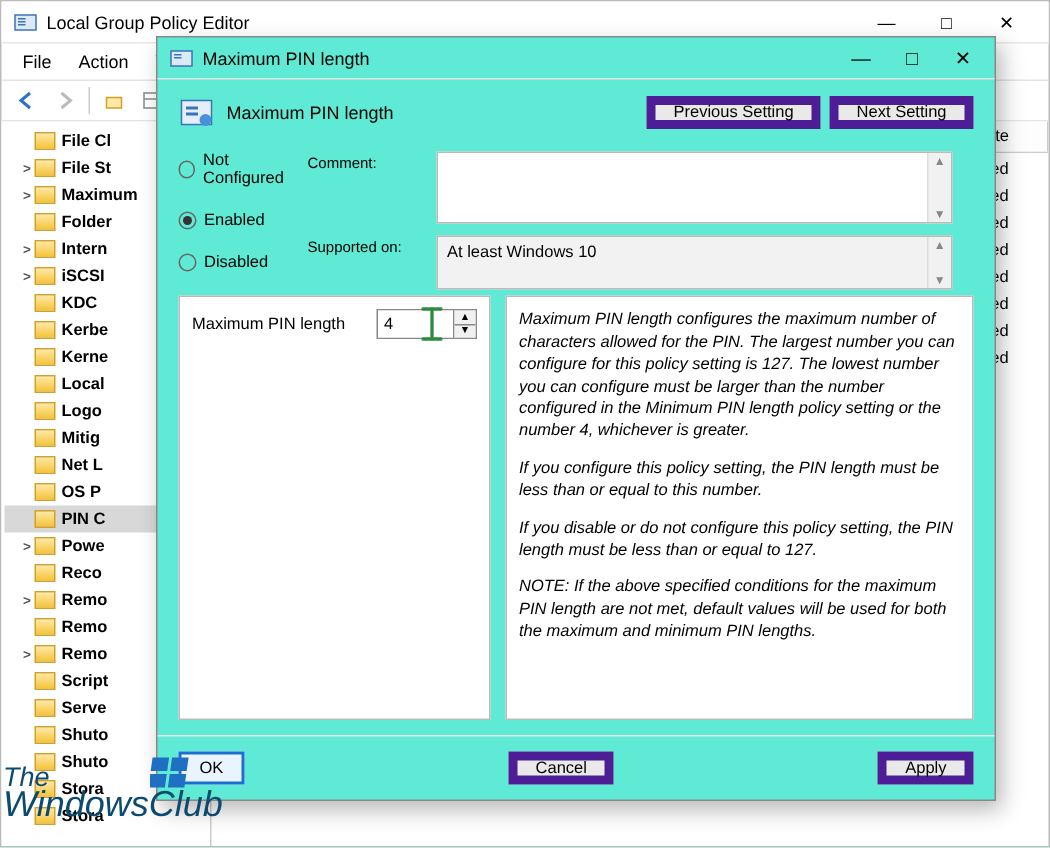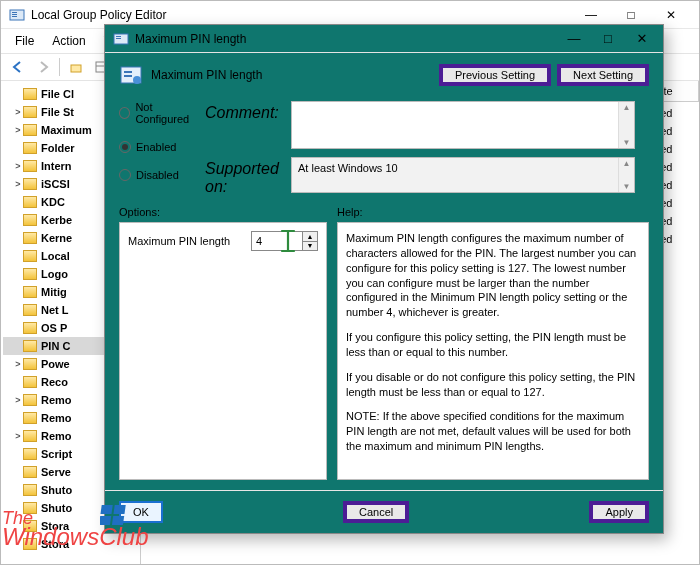--- a/index.html
+++ b/index.html
@@ -23,59 +23,59 @@
   .tree-node .fold { width: 14px; height: 12px; background: linear-gradient(#ffe9a6,#f3c33a); border: 1px solid #d1a12a; margin-right: 4px; }
   .tree-node.sel { background: #d8d8d8; }
   .detail-pane { flex: 1; display: flex; flex-direction: column; }
   .detail-header { display: flex; border-bottom: 1px solid #ccc; font-size: 11px; }
   .detail-col { padding: 4px 8px; border-right: 1px solid #ccc; background: #fdfdfd; }
   .detail-col.setting { flex: 1; }
   .detail-body { flex: 1; padding: 2px; }
   .detail-row { display: flex; height: 18px; align-items: center; padding: 0 6px; }
 
   
-  .dialog { position: absolute; left: 104px; top: 24px; width: 560px; height: 510px; background: #0f766e; border: 1px solid #888; box-shadow: 4px 6px 14px rgba(0,0,0,.28); display: flex; flex-direction: column; }
+  .dialog { position: absolute; left: 104px; top: 24px; width: 560px; height: 510px; background: #5eead4; border: 1px solid #888; box-shadow: 4px 6px 14px rgba(0,0,0,.28); display: flex; flex-direction: column; }
   .dialog-titlebar { height: 28px; display: flex; align-items: center; padding: 0 4px 0 8px; border-bottom: 1px solid #e4e4e4; }
   .dialog-titlebar .icon { width: 16px; height: 16px; margin-right: 6px; }
   .dialog-titlebar .title { flex: 1; font-size: 12px; }
   .dialog-winbtn { width: 34px; height: 22px; display: flex; align-items: center; justify-content: center; font-size: 13px; font-family: Arial; }
   .dialog-header { display: flex; align-items: center; padding: 10px 14px; gap: 8px; }
   .dialog-header .hicon { width: 24px; height: 24px; }
   .dialog-header .htitle { flex: 1; font-size: 12px; }
   .prevnext { display: flex; gap: 6px; }
-  .btn { height: 22px; padding: 0 12px; background: #e9e9e9; border: 4px solid #4c1d95; font-size: 11px; display: inline-flex; align-items: center; justify-content: center; }
+  .btn { height: 22px; padding: 0 12px; background: #e9e9e9; border: 6px solid #4c1d95; font-size: 11px; display: inline-flex; align-items: center; justify-content: center; }
   .btn.primary { border: 2px solid #1a6fd1; background: #eaf4ff; }
   .dlg-row { display: flex; align-items: flex-start; padding: 4px 14px; gap: 6px; }
   .radio-col { width: 100px; padding: 4px 0 4px 14px; display: flex; flex-direction: column; gap: 16px; }
   .radio { display: flex; align-items: center; gap: 5px; font-size: 11px; }
   .radio .dot { width: 12px; height: 12px; border: 1px solid #666; border-radius: 50%; display: inline-flex; align-items: center; justify-content: center; }
   .radio.sel .dot::after { content:""; width: 6px; height: 6px; background:#333; border-radius: 50%; }
-  .comment-label, .supported-label { width: 80px; font-size: 16px; padding-top: 3px; font-style: italic; }
+  .comment-label, .supported-label { width: 80px; font-size: 10px; padding-top: 3px; }
   .comment-box, .supported-box { flex: 1; border: 1px solid #bbb; background: #fff; height: 48px; position: relative; }
   .supported-box { height: 36px; background: #f2f2f2; padding: 4px 6px; }
   .scroll-rail { position: absolute; right: 0; top: 0; bottom: 0; width: 16px; background: #f1f1f1; border-left: 1px solid #ddd; display: flex; flex-direction: column; justify-content: space-between; align-items: center; }
   .scroll-rail .ar { font-size: 8px; color: #888; padding: 1px 0; }
   .section-labels { display: flex; padding: 6px 14px 4px; font-size: 11px; }
   .section-labels .options { width: 218px; }
   .panel-row { flex: 1; display: flex; padding: 0 14px 10px; gap: 10px; min-height: 0; }
   .options-panel, .help-panel { border: 1px solid #bbb; background: #fff; padding: 8px; font-size: 11px; }
   .options-panel { width: 208px; }
   .help-panel { flex: 1; overflow: hidden; line-height: 1.35; }
-  .help-panel p { margin: 0 0 10px; }
+  .help-panel p { margin: 0 0 10px; font-style: italic; }
   .option-line { display: flex; align-items: center; gap: 6px; }
   .spinner { display: flex; align-items: stretch; border: 1px solid #888; height: 20px; margin-left: auto; }
   .spinner input { width: 50px; border: none; padding: 0 4px; font-size: 11px; outline: none; }
   .spinner .spins { width: 15px; border-left: 1px solid #888; display: flex; flex-direction: column; }
   .spinner .spins div { flex:1; display:flex; align-items:center; justify-content:center; font-size:7px; background:#f0f0f0; }
   .spinner .spins div + div { border-top: 1px solid #888; }
   .cursor-i { position: absolute; width: 20px; height: 24px; pointer-events: none; }
   .dialog-footer { display: flex; justify-content: space-between; gap: 6px; padding: 10px 14px; border-top: 1px solid #e6e6e6; }
 
   
-  .watermark { position: absolute; left: 2px; bottom: 18px; font-size: 24px; font-style: italic; font-weight: 500; color: #ef4444; line-height: 0.85; font-family: Georgia, serif; }
+  .watermark { position: absolute; left: 2px; bottom: 18px; font-size: 24px; font-style: italic; font-weight: 500; color: #0c4a6e; line-height: 0.85; font-family: Georgia, serif; }
   .watermark .small { font-size: 18px; }
 
   svg { display: block; }
 </style>
 </head>
 <body>
 
 <div class="main-window">
   <div class="main-titlebar">
     <span class="icon">
@@ -385,24 +385,20 @@
           <span>At least Windows 10</span>
           <div class="scroll-rail">
               <span class="ar">▲</span>
               <span class="ar">▼</span>
             </div>
         </div>
       </div>
     </div>
   </div>
 
-  <div class="section-labels">
-    <span class="options">Options:</span>
-    <span>Help:</span>
-  </div>
 
   <div class="panel-row">
     <div class="options-panel">
       <div class="option-line" style="position:relative">
         <span>Maximum PIN length</span>
         <div class="spinner">
           <input type="text" value="4" style="">
           <div class="spins">
             <div>▲</div>
             <div>▼</div>

